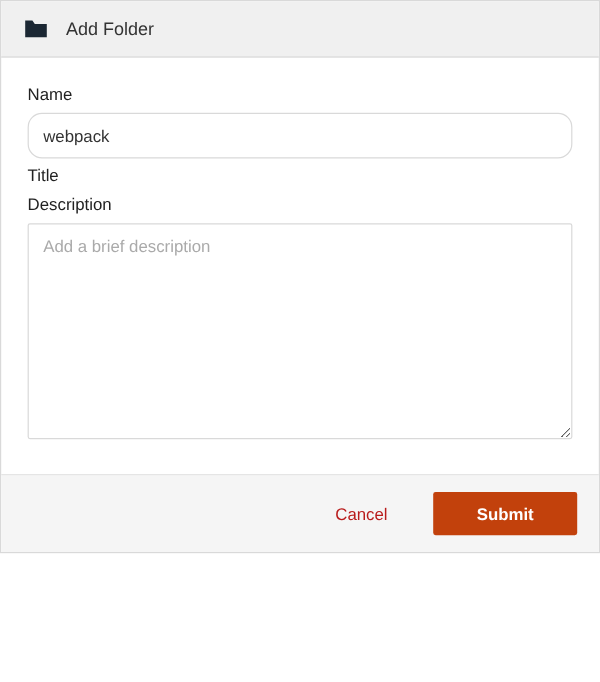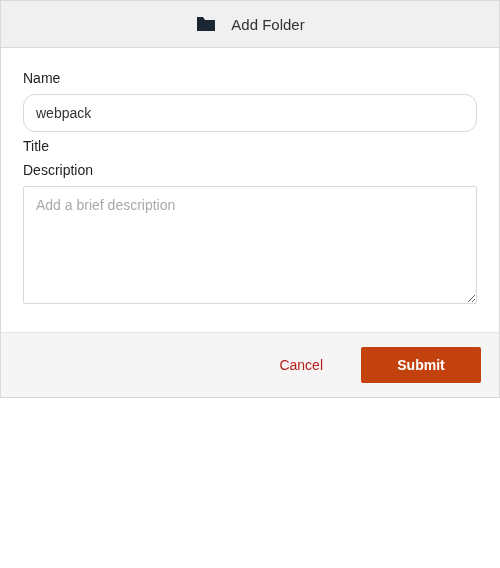--- a/index.html
+++ b/index.html
@@ -18,21 +18,20 @@
       border: 1px solid #d9d9d9;
       background: #fff;
     }
     .dialog-header {
       background: #f0f0f0;
       border-bottom: 1px solid #d9d9d9;
       padding: 14px 18px;
       display: flex;
       align-items: center;
       gap: 14px;
-      justify-content: center;
     }
     .dialog-header .title {
       font-size: 15px;
       color: #333;
       font-weight: 400;
     }
     .folder-icon svg {
       display: block;
     }
     .dialog-body {
@@ -63,21 +62,21 @@
     .textarea {
       width: 100%;
       padding: 10px 12px;
       font-size: 14px;
       color: #333;
       border: 1px solid #d9d9d9;
       border-radius: 2px;
       outline: none;
       font-family: inherit;
       resize: both;
-      height: 118px;
+      height: 180px;
     }
     .textarea::placeholder {
       color: #aaa;
     }
     .dialog-footer {
       background: #f5f5f5;
       border-top: 1px solid #e5e5e5;
       padding: 14px 18px;
       display: flex;
       justify-content: flex-end;

